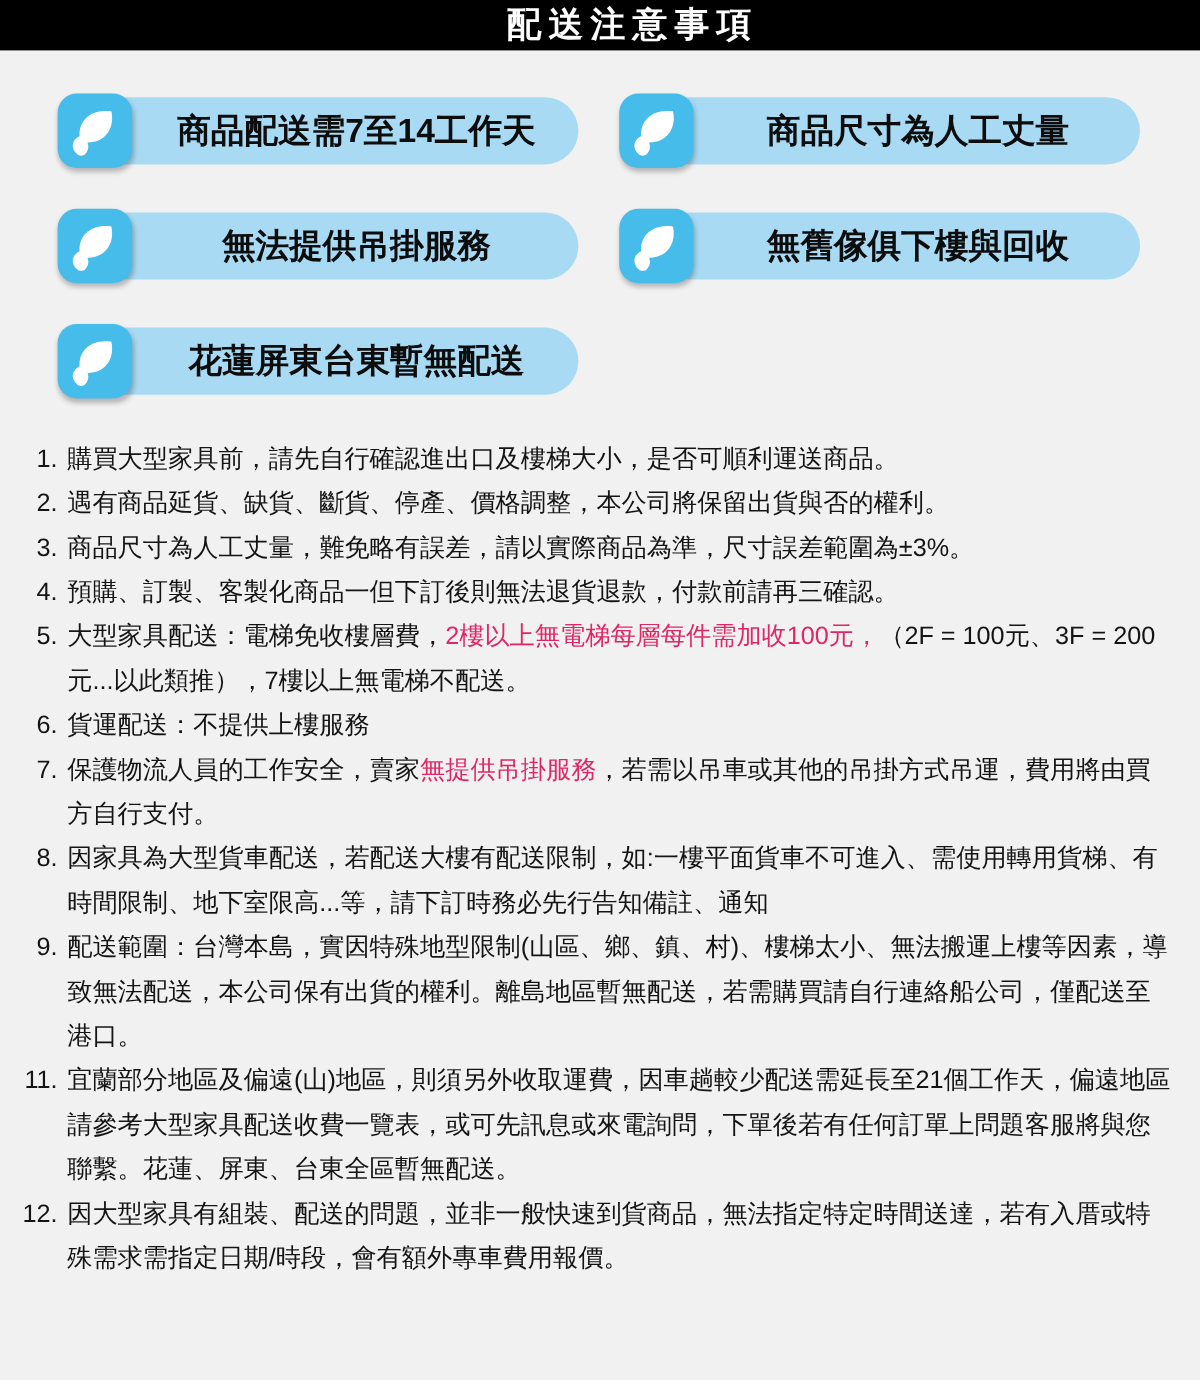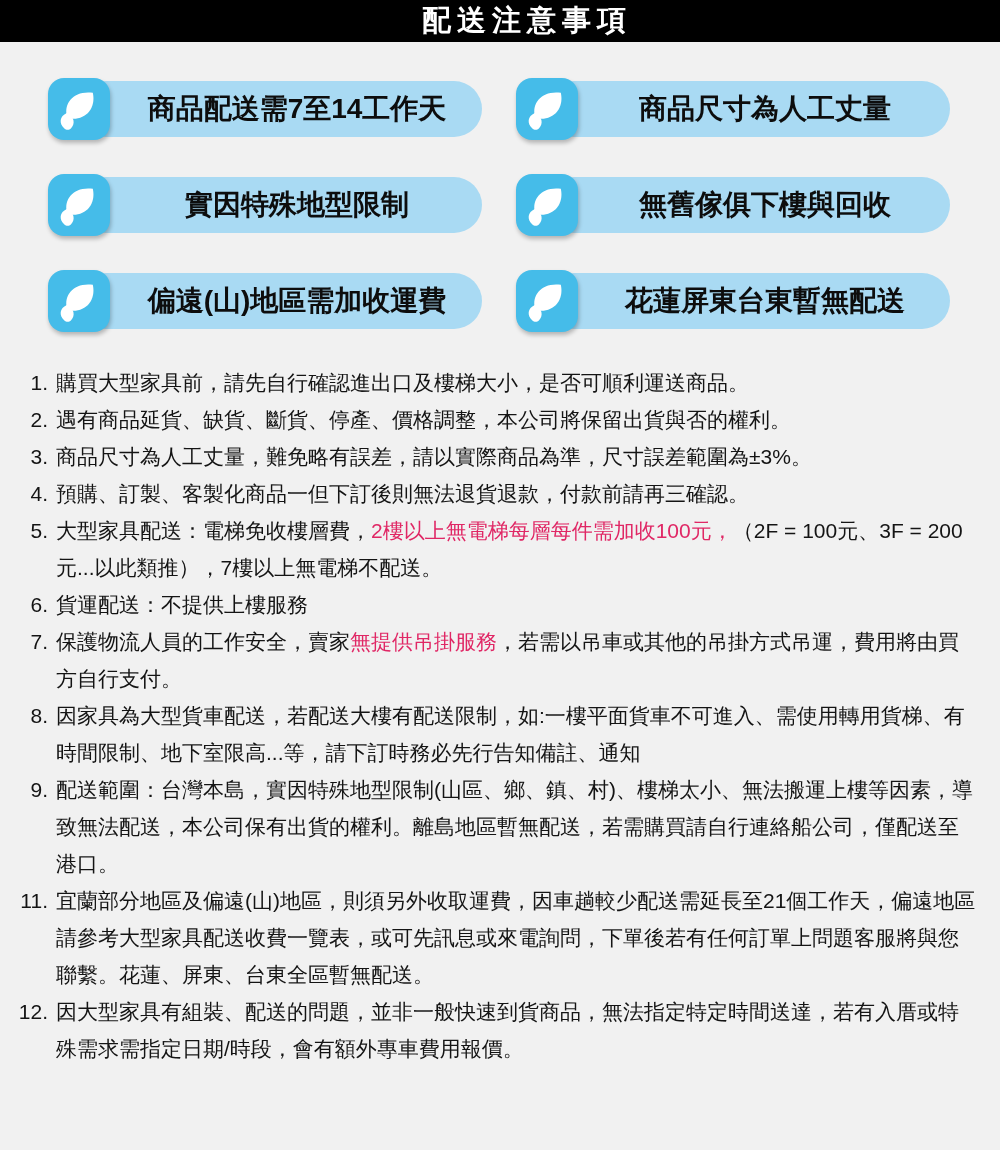--- a/index.html
+++ b/index.html
@@ -108,44 +108,34 @@
   </div>
 
   <div class="badge">
     <div class="badge-pill"></div>
     <div class="badge-icon">
       <svg viewBox="0 0 64 64" aria-hidden="true">
         <path d="M17 41 C 13 24 26 9 49 12 C 53 31 41 44 25 44 C 21 44 18 43 17 41 Z" fill="#ffffff"></path>
         <path d="M14 56 C 7 50 8 41 17 37 C 26 41 28 50 22 56 C 20 58 16 58 14 56 Z" fill="#ffffff"></path>
       </svg>
     </div>
-    <div class="badge-label">實因特殊地型限制</div>
+    <div class="badge-label">無法提供吊掛服務</div>
   </div>
 
   <div class="badge">
     <div class="badge-pill"></div>
     <div class="badge-icon">
       <svg viewBox="0 0 64 64" aria-hidden="true">
         <path d="M17 41 C 13 24 26 9 49 12 C 53 31 41 44 25 44 C 21 44 18 43 17 41 Z" fill="#ffffff"></path>
         <path d="M14 56 C 7 50 8 41 17 37 C 26 41 28 50 22 56 C 20 58 16 58 14 56 Z" fill="#ffffff"></path>
       </svg>
     </div>
     <div class="badge-label">無舊傢俱下樓與回收</div>
   </div>
 
-  <div class="badge">
-    <div class="badge-pill"></div>
-    <div class="badge-icon">
-      <svg viewBox="0 0 64 64" aria-hidden="true">
-        <path d="M17 41 C 13 24 26 9 49 12 C 53 31 41 44 25 44 C 21 44 18 43 17 41 Z" fill="#ffffff"></path>
-        <path d="M14 56 C 7 50 8 41 17 37 C 26 41 28 50 22 56 C 20 58 16 58 14 56 Z" fill="#ffffff"></path>
-      </svg>
-    </div>
-    <div class="badge-label">偏遠(山)地區需加收運費</div>
-  </div>
 
   <div class="badge">
     <div class="badge-pill"></div>
     <div class="badge-icon">
       <svg viewBox="0 0 64 64" aria-hidden="true">
         <path d="M17 41 C 13 24 26 9 49 12 C 53 31 41 44 25 44 C 21 44 18 43 17 41 Z" fill="#ffffff"></path>
         <path d="M14 56 C 7 50 8 41 17 37 C 26 41 28 50 22 56 C 20 58 16 58 14 56 Z" fill="#ffffff"></path>
       </svg>
     </div>
     <div class="badge-label">花蓮屏東台東暫無配送</div>

